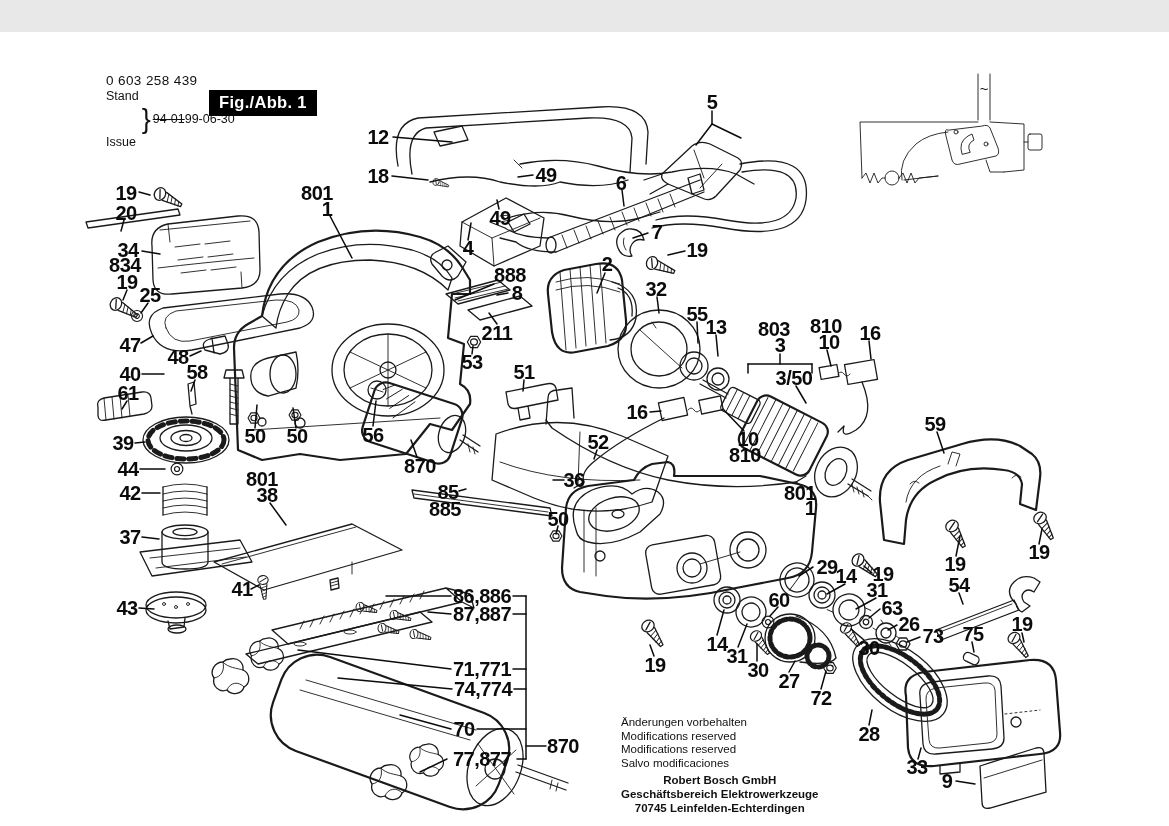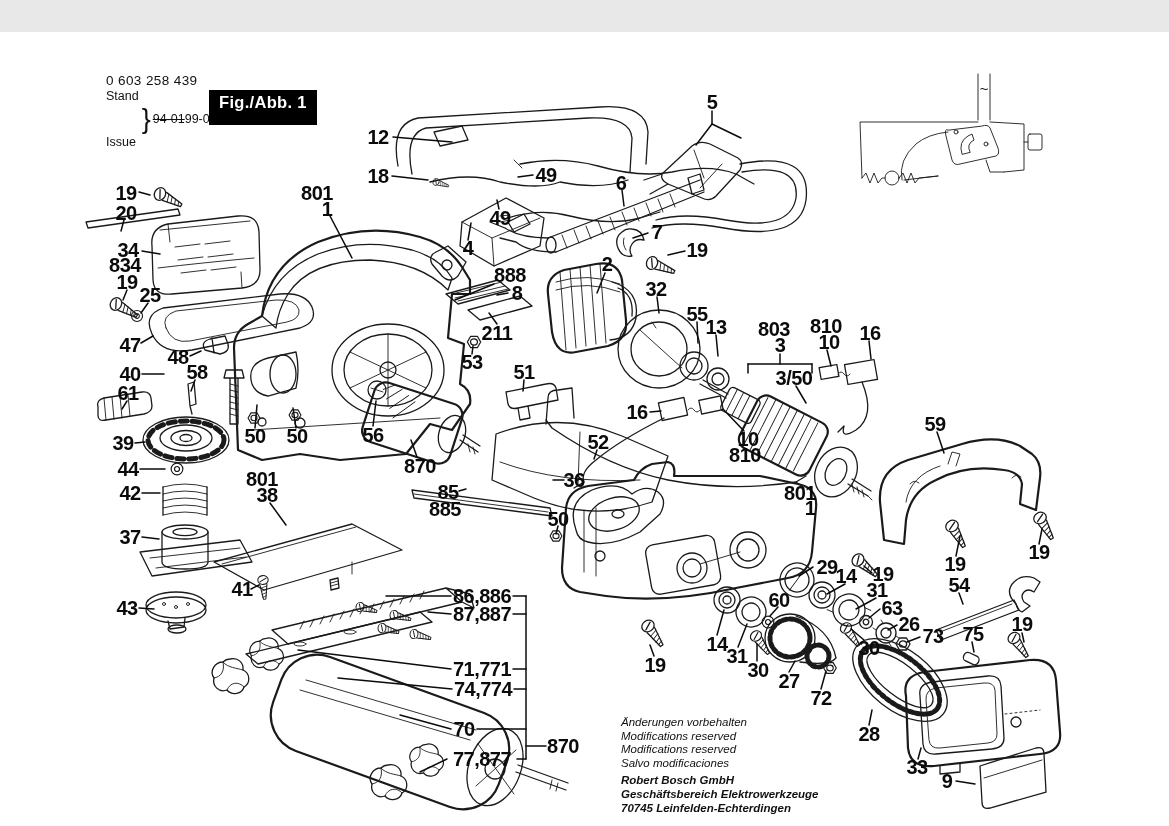--- a/index.html
+++ b/index.html
@@ -19,23 +19,23 @@
   text.callout.small{font-size:15px;font-weight:400;}
   line.leader{stroke:#0b0b0b;stroke-width:1.5;}
   .header{position:absolute;left:106px;top:41px;}
   .pn{font-size:13.5px;letter-spacing:0.4px;}
   .rev{display:flex;align-items:center;margin-top:1px;font-size:12.5px;line-height:14px;}
   .rev-l{display:flex;flex-direction:column;gap:32px;}
   .brace{font-size:27px;font-weight:300;margin:0 2px 0 3px;transform:scaleY(1.05);}
   .rev-v{display:flex;flex-direction:row;}
   .struck{text-decoration:line-through;}
   .figbox{position:absolute;left:209px;top:58px;background:#000;color:#fff;
-          font-weight:700;font-size:16.5px;padding:3px 10px 13px 10px;letter-spacing:0.3px;}
-  .notes{position:absolute;left:621px;top:684px;font-size:11.5px;line-height:13.6px;font-style:italic;}
-  .notes .co{font-weight:700;}
+          font-weight:700;font-size:16.5px;padding:3px 10px 4px 10px;letter-spacing:0.3px;}
+  .notes{position:absolute;left:621px;top:684px;font-size:11.5px;line-height:13.6px;}
+  .notes .co{font-weight:700;text-align:center;}
   .notes .gap{height:4px;}
 </style>
 </head>
 <body>
 
 <div class="canvas">
 
   <div class="header">
     <div class="pn">0 603 258 439</div>
     <div class="rev">

